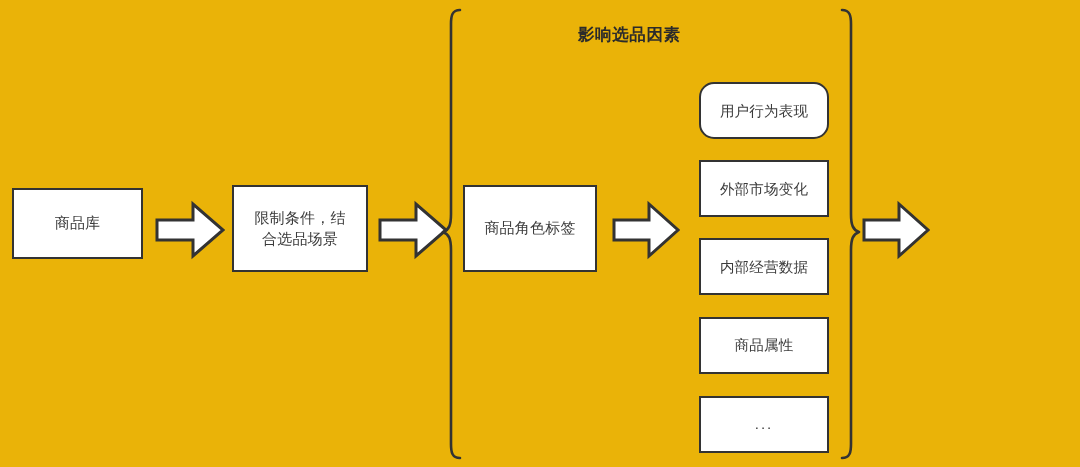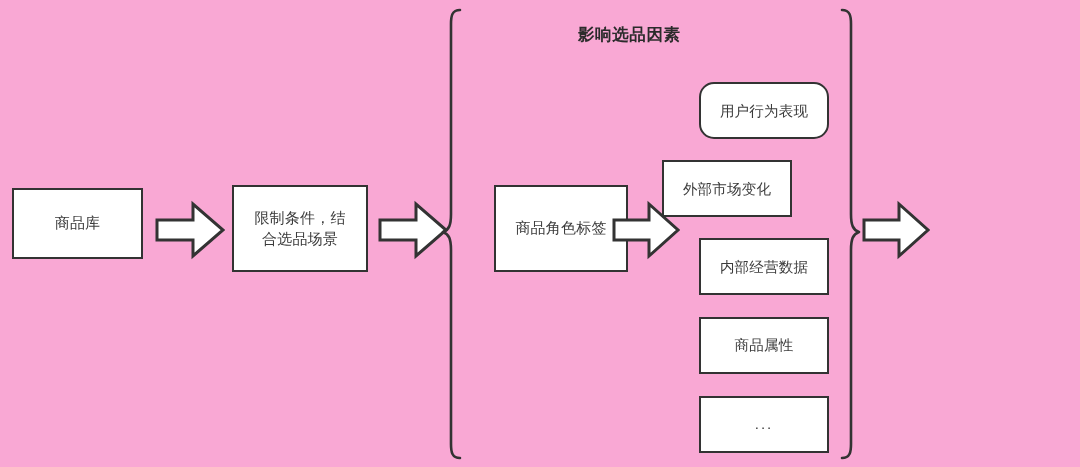--- a/index.html
+++ b/index.html
@@ -7,21 +7,21 @@
     padding: 0;
     background: #ffffff;
   }
   body {
     font-family: "Liberation Sans", "DejaVu Sans", sans-serif;
   }
   #canvas {
     position: relative;
     width: 1080px;
     height: 467px;
-    background: #f9a8d4;
+    background: #eab308;
     overflow: hidden;
   }
   .node {
     position: absolute;
     box-sizing: border-box;
     border: 2px solid #333333;
     background: #ffffff;
     display: flex;
     align-items: center;
     justify-content: center;
@@ -82,34 +82,34 @@
       <polygon points="2,20 38,20 38,4 68,30 38,56 38,40 2,40" fill="#ffffff" stroke="#333333" stroke-width="3" stroke-linejoin="miter"></polygon>
     </svg>
   </div>
 
   <div class="brace" style="left:440px; top:6px; width:24px; height:456px;">
     <svg width="24" height="456" viewBox="0 0 24 456" xmlns="http://www.w3.org/2000/svg">
       <path d="M20 4 C12 4 11 10 11 18 L11 208 C11 219 9 224 3 226 C9 228 11 233 11 244 L11 438 C11 446 12 452 20 452" fill="none" stroke="#333333" stroke-width="2.6" stroke-linecap="round" stroke-linejoin="round"></path>
     </svg>
   </div>
 
-  <div class="node" style="left:463px; top:185px; width:134px; height:87px;margin-left:31px;">
+  <div class="node" style="left:463px; top:185px; width:134px; height:87px;">
     <span>商品角色标签</span>
   </div>
 
   <div class="arrow" style="left:612px; top:200px; width:68px; height:60px;">
     <svg width="68" height="60" viewBox="0 0 68 60" xmlns="http://www.w3.org/2000/svg">
       <polygon points="2,20 37,20 37,4 66,30 37,56 37,40 2,40" fill="#ffffff" stroke="#333333" stroke-width="3" stroke-linejoin="miter"></polygon>
     </svg>
   </div>
 
   <div class="node small" style="left:699px; top:82px; width:130px; height:57px;border-radius:15px;">
     <span>用户行为表现</span>
   </div>
-  <div class="node small" style="left:662px; top:160px; width:130px; height:57px;">
+  <div class="node small" style="left:699px; top:160px; width:130px; height:57px;">
     <span>外部市场变化</span>
   </div>
   <div class="node small" style="left:699px; top:238px; width:130px; height:57px;">
     <span>内部经营数据</span>
   </div>
   <div class="node small" style="left:699px; top:317px; width:130px; height:57px;font-family:Liberation Mono, monospace;">
     <span>商品属性</span>
   </div>
   <div class="node small" style="left:699px; top:396px; width:130px; height:57px;">
     <span class="ellipsis-text">...</span>

